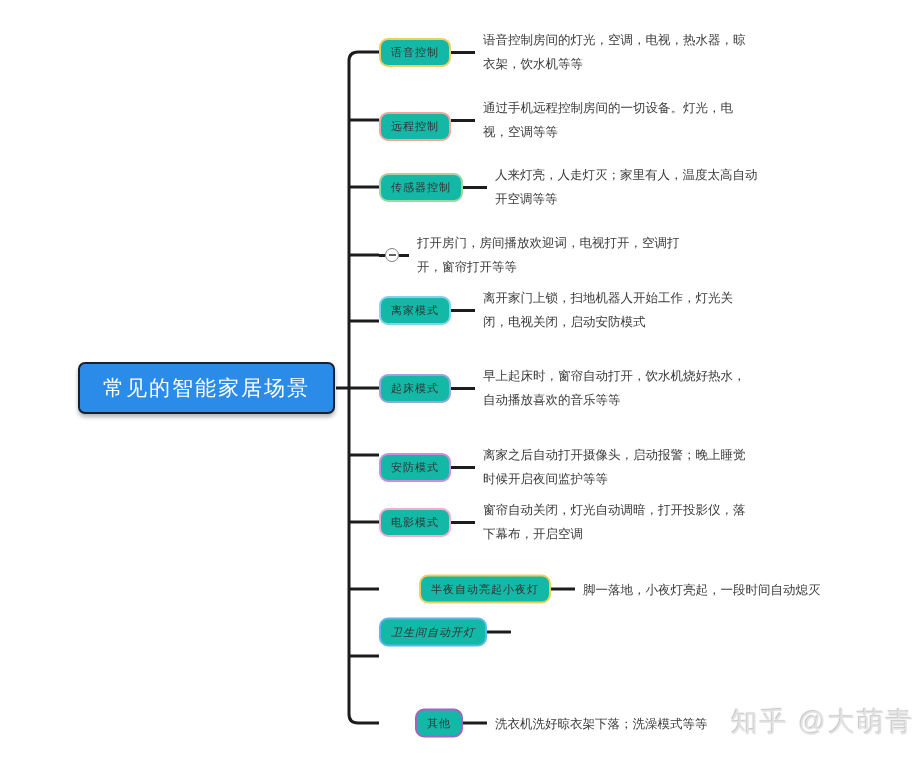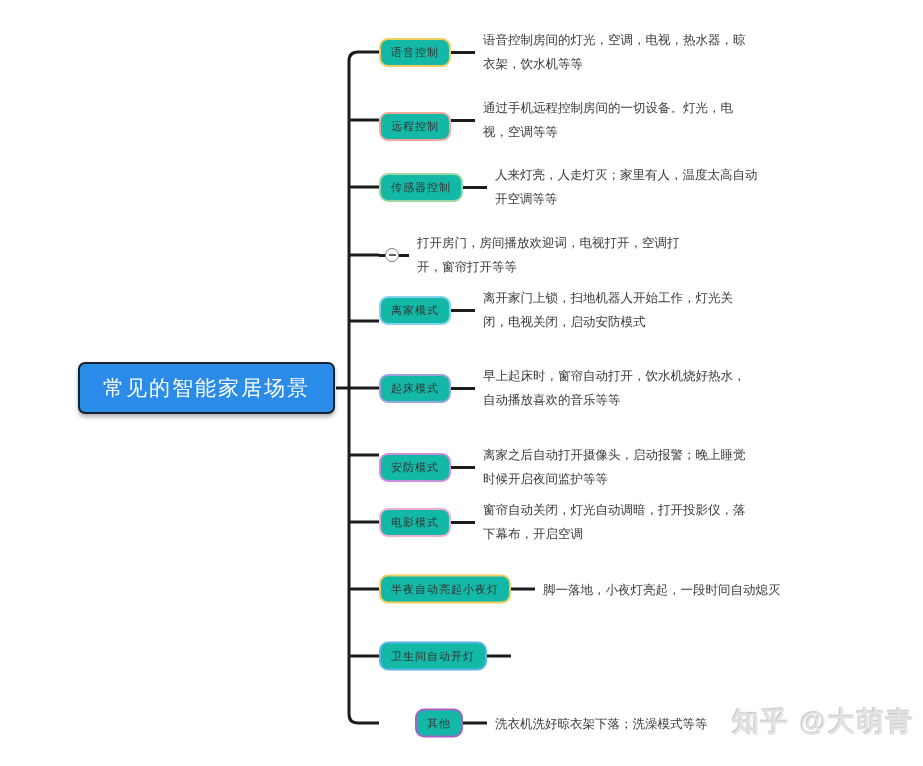--- a/index.html
+++ b/index.html
@@ -29,21 +29,21 @@
     flex:none;width:12px;height:12px;border:1.5px solid #808080;border-radius:50%;
     background:#fff;display:flex;align-items:center;justify-content:center;
   }
   .collapse-dash{width:7px;height:1.5px;background:#606060;}
   .branch-desc{
     font-size:12.5px;line-height:24px;color:#3a3a3a;margin-left:8px;
   }
   .nowrap{white-space:nowrap;}
   .watermark{
     position:absolute;top:704px;right:8px;z-index:2;
-    font-size:27px;letter-spacing:2px;font-weight:700;
+    font-size:27px;letter-spacing:2px;font-weight:400;
     color:#e3e3e3;
     text-shadow:-1px -1px 1px #c4c4c4, 1.5px 1.5px 1px #ffffff;
     user-select:none;
   }
 </style>
 </head>
 <body>
 
 <div id="canvas">
   <svg id="wires" viewBox="0 0 923 766">
@@ -105,28 +105,28 @@
         <div class="h-line" style="width: 24px; background: rgb(28, 28, 28);"></div>
         <div class="branch-desc" style="width: 264px;">离家之后自动打开摄像头，启动报警；晚上睡觉时候开启夜间监护等等</div>
       </div>
       <div class="branch-row" style="top: 522px;">
         <div class="branch-node" style="border-color: rgb(240, 174, 210);">
           <span>电影模式</span>
         </div>
         <div class="h-line" style="width: 24px; background: rgb(28, 28, 28);"></div>
         <div class="branch-desc" style="width: 264px;">窗帘自动关闭，灯光自动调暗，打开投影仪，落下幕布，开启空调</div>
       </div>
-      <div class="branch-row" style="top: 589px;">
+      <div class="branch-row" style="top: 589px; margin-left: 40px;">
         <div class="branch-node" style="border-color: rgb(240, 206, 94);">
           <span>半夜自动亮起小夜灯</span>
         </div>
         <div class="h-line" style="width: 24px; background: rgb(28, 28, 28);"></div>
         <div class="branch-desc nowrap">脚一落地，小夜灯亮起，一段时间自动熄灭</div>
       </div>
-      <div class="branch-row" style="top: 656px;">
+      <div class="branch-row" style="top: 632px; font-style: italic;">
         <div class="branch-node" style="border-color: rgb(91, 182, 236);">
           <span>卫生间自动开灯</span>
         </div>
         <div class="h-line" style="width: 24px; background: rgb(28, 28, 28);"></div>
       </div>
       <div class="branch-row" style="top: 723px; padding-left: 36px;">
         <div class="branch-node" style="border-color: rgb(165, 97, 196);">
           <span>其他</span>
         </div>
         <div class="h-line" style="width: 24px; background: rgb(28, 28, 28);"></div>

